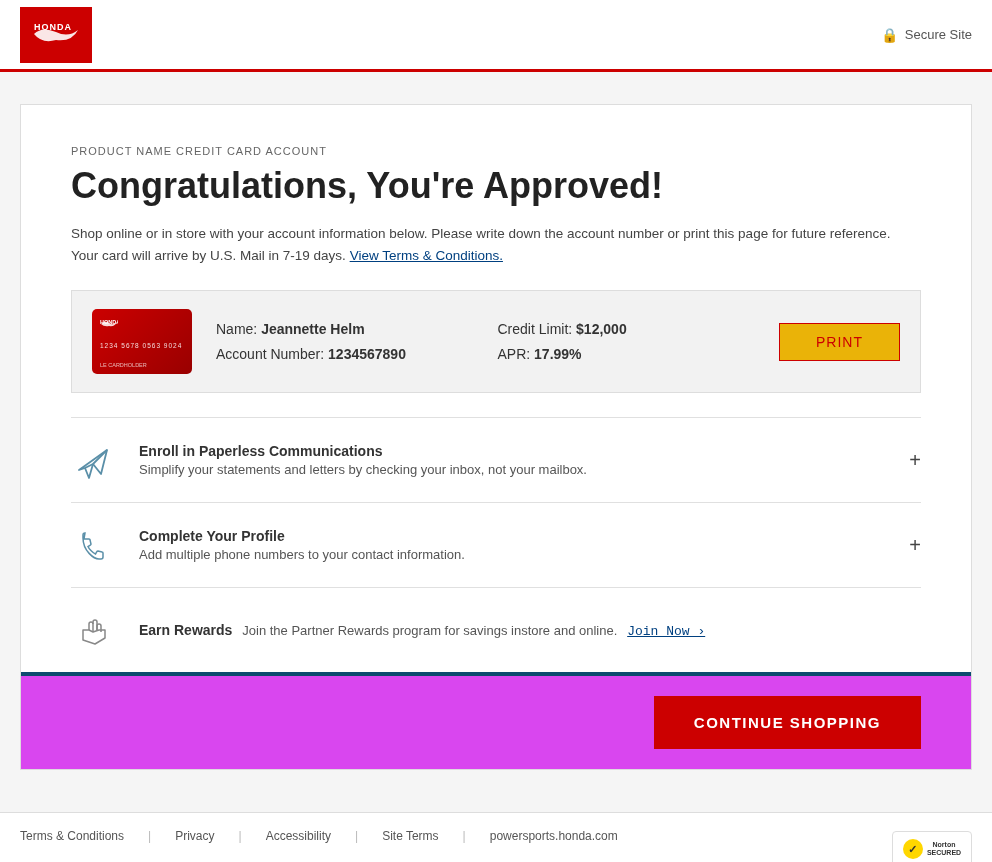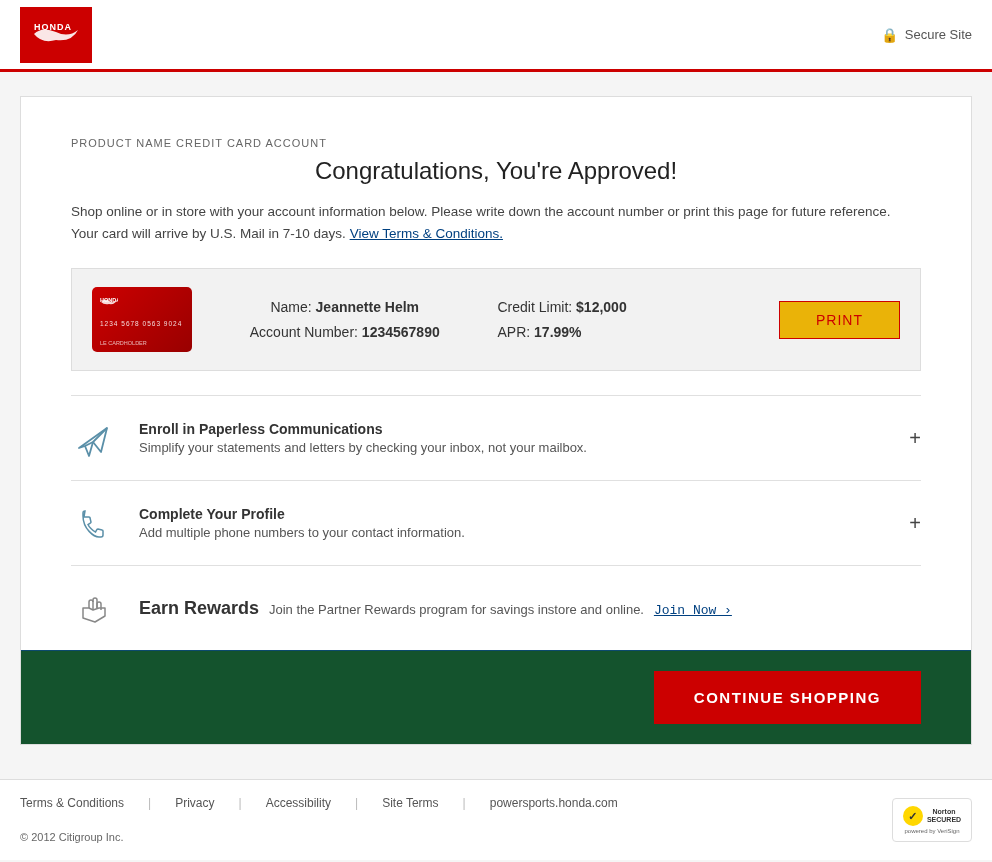--- a/index.html
+++ b/index.html
@@ -32,41 +32,40 @@
     }
     .lock-icon {
       font-size: 14px;
       color: #555;
     }
 
     
     .main-wrapper {
       padding: 20px 20px 30px 20px;
       max-width: 992px;
-      margin: 4px auto;
+      margin: 12px auto;
     }
     .card {
       background: #fff;
       border: 1px solid #ddd;
       padding: 40px 50px;
     }
 
     .product-label {
       font-size: 11px;
       letter-spacing: 1px;
       color: #666;
       text-transform: uppercase;
       margin-bottom: 8px;
     }
     .congrats-title {
-      font-size: 24px;
-      font-weight: normal;
+      font-size: 36px;
+      font-weight: bold;
       color: #222;
       margin-bottom: 16px;
-      text-align: center;
     }
     .congrats-text {
       font-size: 13.5px;
       line-height: 1.6;
       color: #444;
       margin-bottom: 24px;
     }
     .view-terms {
       color: #004080;
       text-decoration: underline;
@@ -109,21 +108,20 @@
       font-size: 5.5px;
     }
 
     .account-info {
       flex: 1;
     }
     .account-info p {
       font-size: 14px;
       line-height: 1.8;
       color: #333;
-      text-align: center;
     }
     .account-info .bold {
       font-weight: bold;
     }
 
     .credit-info {
       flex: 1;
     }
     .credit-info p {
       font-size: 14px;
@@ -184,22 +182,22 @@
     .join-now {
       color: #004080;
       text-decoration: underline;
       cursor: pointer;
       font-size: 13px;
       font-family: Liberation Mono, monospace;
     }
 
     
     .action-bar {
-      background: #14532d;
-      border-top: 1px solid #0c4a6e;
+      background: #d946ef;
+      border-top: 4px solid #0c4a6e;
       padding: 20px 50px;
       display: flex;
       justify-content: flex-end;
       margin: 0 -50px -40px -50px;
     }
     .continue-btn {
       background: #cc0000;
       color: #fff;
       border: none;
       padding: 18px 40px;
@@ -296,21 +294,21 @@
     <span>Secure Site</span>
   </div>
 </header>
 
 <div class="main-wrapper">
   <div class="card">
 
     <p class="product-label">PRODUCT NAME CREDIT CARD ACCOUNT</p>
     <h1 class="congrats-title">Congratulations, You're Approved!</h1>
     <p class="congrats-text">
-      <span>Shop online or in store with your account information below. Please write down the account number or print this page for future reference. Your card will arrive by U.S. Mail in 7-10 days.</span>
+      <span>Shop online or in store with your account information below. Please write down the account number or print this page for future reference. Your card will arrive by U.S. Mail in 7-19 days.</span>
       <a class="view-terms">View Terms &amp; Conditions.</a>
     </p>
 
     <div class="account-box">
       <div class="credit-card-visual">
         <div class="card-logo-area">
           <svg width="18" height="14" viewBox="0 0 18 14" xmlns="http://www.w3.org/2000/svg">
             <text x="0" y="9" font-family="Arial" font-weight="bold" font-size="5.5" fill="white">HONDA</text>
             <path d="M1 9 Q5 5 9 8 Q13 11 17 7 Q15 12 9 11 Q4 12 1 9Z" fill="white" opacity="0.85"></path>
           </svg>
@@ -378,21 +376,21 @@
       <div class="section-icon">
 
         <svg width="40" height="40" viewBox="0 0 40 40" xmlns="http://www.w3.org/2000/svg">
           <path d="M10 22 L10 30 L22 34 L32 28 L32 20 L26 20 L20 22 L16 20 L10 20 Z" fill="none" stroke="#888" stroke-width="1.5" stroke-linejoin="round"></path>
           <path d="M20 22 L20 12 C20 11 21 10 22 10 C23 10 24 11 24 12 L24 20" fill="none" stroke="#888" stroke-width="1.5"></path>
           <path d="M16 20 L16 14 C16 13 17 12 18 12 C19 12 20 13 20 14" fill="none" stroke="#888" stroke-width="1.5"></path>
           <path d="M24 20 L24 16 C24 15 25 14 26 14 C27 14 28 15 28 16 L28 22" fill="none" stroke="#888" stroke-width="1.5"></path>
         </svg>
       </div>
       <div class="section-text">
-        <span class="section-title" style="display:inline;font-size:18px;font-weight:bold;">Earn Rewards</span>
+        <span class="section-title" style="display:inline;font-size:14px;font-weight:bold;">Earn Rewards</span>
         <span style="font-size:13px;color:#555;margin-left:6px;">Join the Partner Rewards program for savings instore and online.</span>
         <a class="join-now" style="margin-left:6px;">Join Now ›</a>
       </div>
     </div>
 
     <div class="action-bar">
       <button class="continue-btn">CONTINUE SHOPPING</button>
     </div>
 
   </div>

